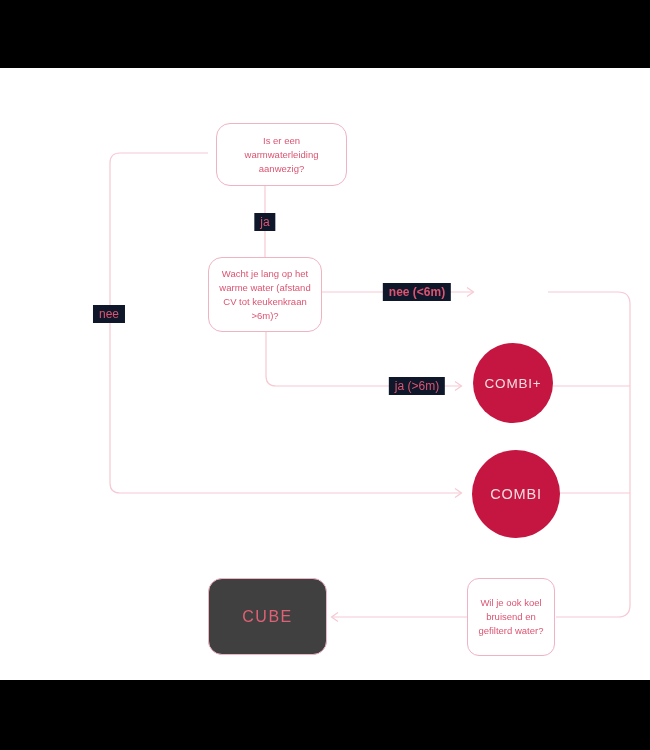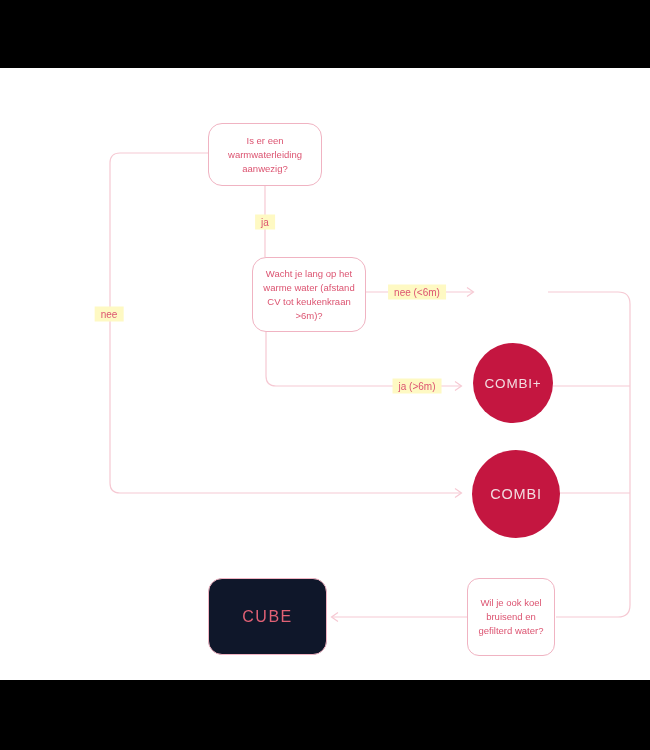--- a/index.html
+++ b/index.html
@@ -10,47 +10,47 @@
   .letterbox { position:absolute; left:0; width:650px; background:#000; }
   .letterbox.top { top:0; height:68px; }
   .letterbox.bottom { top:680px; height:70px; }
 
   .qbox {
     position:absolute; box-sizing:border-box;
     border:1px solid #f0b3c2; border-radius:14px; background:#fff;
     display:flex; align-items:center; justify-content:center; text-align:center;
     color:#dc5471; font-size:9.5px; line-height:14px; padding:6px 9px;
   }
-  .qbox1 { left:208px; top:123px; width:114px; height:63px; }
-  .qbox2 { left:208px; top:257px; width:114px; height:75px;margin-left:44px; }
+  .qbox1 { left:216px; top:123px; width:131px; height:63px; }
+  .qbox2 { left:208px; top:257px; width:114px; height:75px; }
   .qbox3 { left:467px; top:578px; width:88px;  height:78px; border-radius:12px; padding:6px 7px;justify-content:center; }
   .cubebox {
     position:absolute; left:208px; top:578px; width:119px; height:77px;
-    box-sizing:border-box; border:1px solid #f0b3c2; border-radius:14px; background:#0f172a;
+    box-sizing:border-box; border:1px solid #f0b3c2; border-radius:14px; background:#404040;
     display:flex; align-items:center; justify-content:center;
     color:#e06175; font-size:16px; letter-spacing:1.5px;
   }
 
   .circle {
     position:absolute; border-radius:50%; background:#c41640;
     display:flex; align-items:center; justify-content:center;
     color:#f2dce0; letter-spacing:0.8px;
   }
   .c-pro3  { left:482px; top:258px; width:66px; height:66px; font-size:13.5px; }
   .c-combip{ left:473px; top:343px; width:80px; height:80px; font-size:13.5px;text-align:right; }
   .c-combi { left:472px; top:450px; width:88px; height:88px; font-size:14.5px; }
 
   .lbl {
     position:absolute; transform:translate(-50%,-50%);
-    background:#fef9c3; color:#dc5471; font-size:10px; padding:2px 6px;
+    background:#0f172a; color:#dc5471; font-size:12px; padding:2px 6px;
     white-space:nowrap;
   }
   .lbl-ja      { left:265px; top:222px; }
   .lbl-nee     { left:109px; top:314px; }
-  .lbl-nee6m   { left:417px; top:292px; }
+  .lbl-nee6m   { left:417px; top:292px;font-weight:bold; }
   .lbl-ja6m    { left:417px; top:386px; }
 
   svg.connectors { position:absolute; left:0; top:0; }
 </style>
 </head>
 <body>
 
 <div class="stage">
 
   <svg class="connectors" width="650" height="750" viewBox="0 0 650 750">

